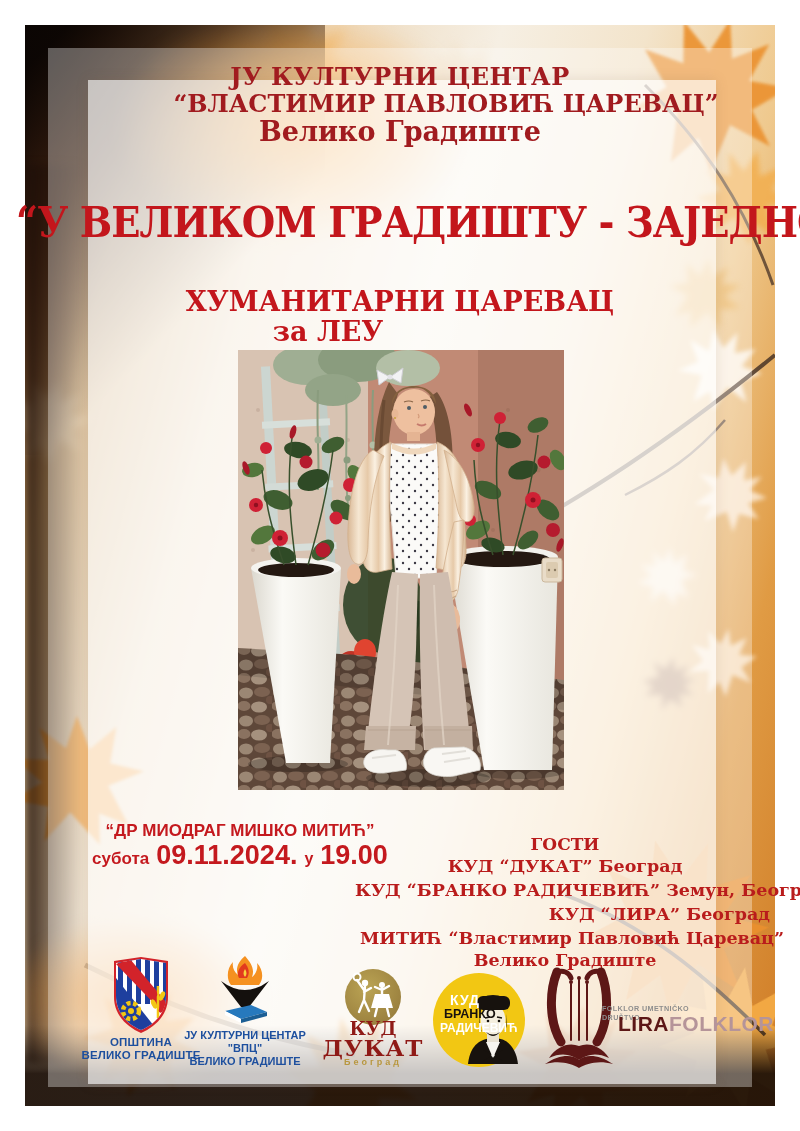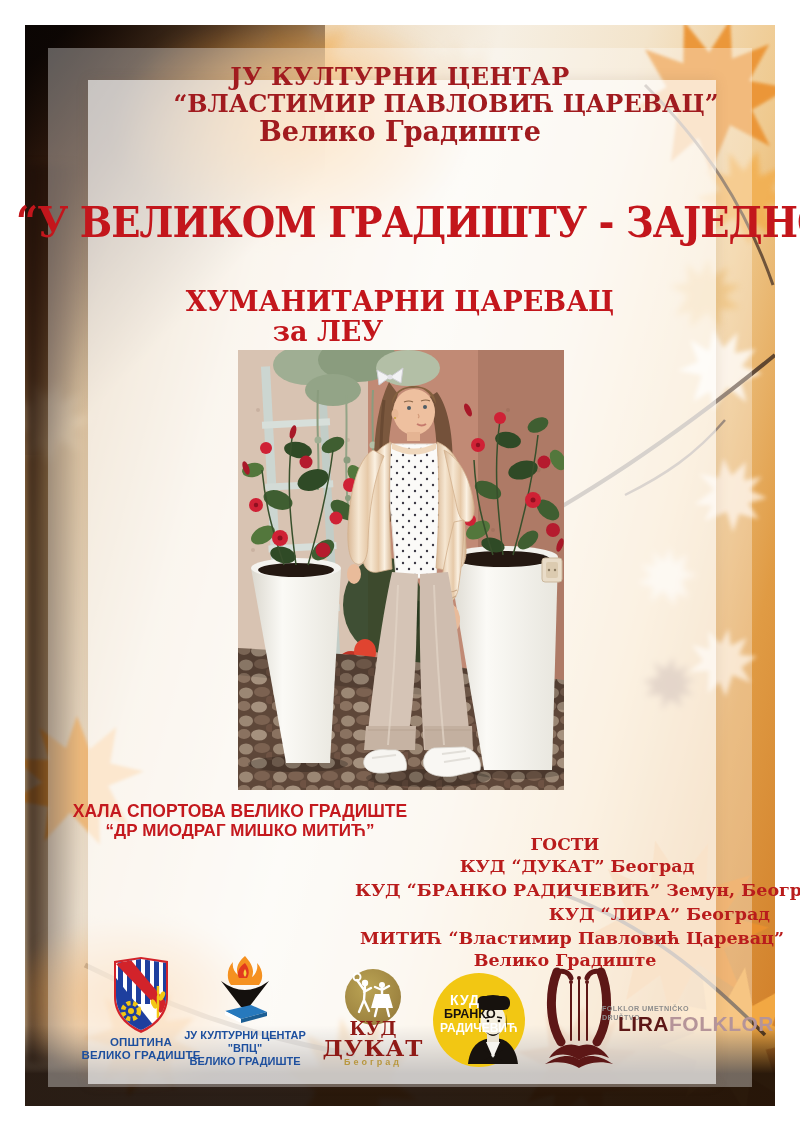--- a/index.html
+++ b/index.html
@@ -358,25 +358,30 @@
 
       <g>
         <rect x="304" y="208" width="20" height="24" rx="3" fill="#e9dcc8" stroke="#cbb89d"></rect>
         <rect x="308" y="212" width="12" height="16" rx="2" fill="#dccbb0"></rect>
         <circle cx="311" cy="220" r="1.2" fill="#8a7a62"></circle>
           <circle cx="317" cy="220" r="1.2" fill="#8a7a62"></circle>
       </g>
     </svg>
   </div>
 
-  <div class="abs f-sans t-center venue-red" style="left:60px;top:801px;width:360px;font-size:17.5px;">ХАЛА СПОРТОВА ВЕЛИКО ГРАДИШТЕ</div>
   <div class="abs f-sans t-center venue-red" style="left:60px;top:821px;width:360px;font-size:17px;">“ДР МИОДРАГ МИШКО МИТИЋ”</div>
+  <div class="abs t-center venue-red" style="left:60px;top:840px;width:360px;display:flex;justify-content:center;align-items:baseline;gap:7px;">
+    <span class="f-sans" style="font-size:17px;font-weight:600;">субота</span>
+    <span class="f-sans" style="font-size:27px;">09.11.2024.</span>
+    <span class="f-sans" style="font-size:16px;font-weight:600;">у</span>
+    <span class="f-sans" style="font-size:27px;">19.00</span>
+  </div>
 
   <div class="abs f-slav t-center guest-red" style="left:360px;top:834px;width:410px;font-size:17px;">ГОСТИ</div>
-  <div class="abs f-slav t-center guest-red" style="left:372px;top:856px;width:410px;font-size:17.5px;">КУД “ДУКАТ” Београд</div>
+  <div class="abs f-slav t-center guest-red" style="left:360px;top:856px;width:410px;font-size:17.5px;">КУД “ДУКАТ” Београд</div>
   <div class="abs f-slav t-center guest-red" style="left:355px;top:880px;width:420px;font-size:17.5px;">КУД “БРАНКО РАДИЧЕВИЋ” Земун, Београд</div>
   <div class="abs f-slav t-center guest-red" style="left:360px;top:904px;width:410px;font-size:17.5px;text-align:right;">КУД “ЛИРА” Београд</div>
   <div class="abs f-slav t-center guest-red" style="left:360px;top:928px;width:410px;font-size:17.5px;">МИТИЋ “Властимир Павловић Царевац”</div>
   <div class="abs f-slav t-center guest-red" style="left:360px;top:950px;width:410px;font-size:17.5px;">Велико Градиште</div>
 
   <div class="abs" style="left:110px;top:956px;width:62px;height:78px;">
     <svg viewBox="0 0 62 78" width="62" height="78">
       <defs>
           <clipPath id="shieldclip">
             <path d="M31 3 L56 7 V40 C56 57 44 69 31 74 C18 69 6 57 6 40 V7 Z"></path>

